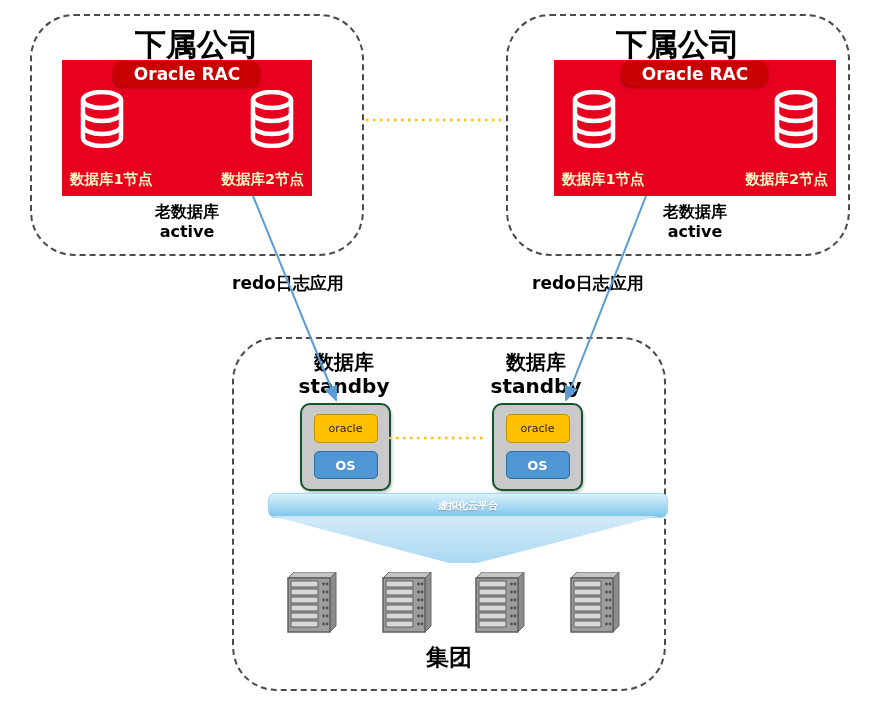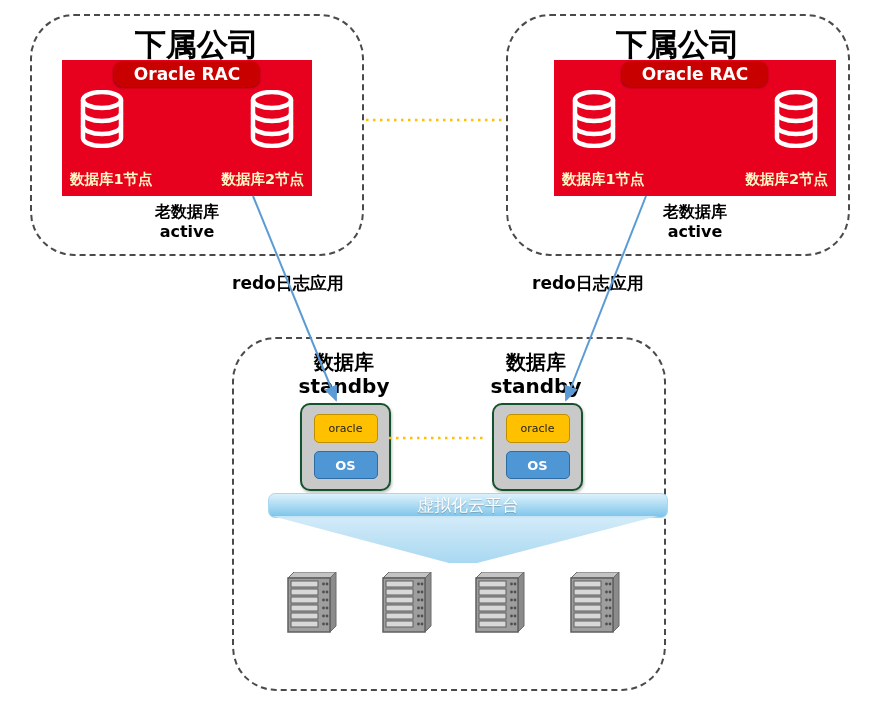--- a/index.html
+++ b/index.html
@@ -51,21 +51,21 @@
   }
   .vm-os{
     position:absolute;top:46px;left:50%;transform:translateX(-50%);
     width:62px;height:26px;background:#4f96d5;border:1px solid #2e6da4;border-radius:5px;
     display:flex;align-items:center;justify-content:center;font-size:13px;font-weight:bold;color:#fff;
   }
   .platform-bar{
     position:absolute;left:34px;top:154px;width:398px;height:23px;border-radius:7px;
     background:linear-gradient(#dcf1fc,#7cc4ea);border:1px solid #a8d8f0;
     display:flex;align-items:center;justify-content:center;
-    color:#fff;font-weight:normal;font-size:17px;text-shadow:0 1px 1px rgba(0,0,0,0.25);
+    color:#fff;font-weight:bold;font-size:10px;text-shadow:0 1px 1px rgba(0,0,0,0.25);
   }
   .server{position:absolute;top:233px;width:52px;height:62px;}
   .server.sv1{left:52px;}
   .server.sv2{left:147px;}
   .server.sv3{left:240px;}
   .server.sv4{left:335px;}
   .group-title{position:absolute;bottom:16px;left:0;width:100%;text-align:center;font-size:23px;font-weight:bold;}
   
   .overlay{position:absolute;left:0;top:0;width:892px;height:712px;pointer-events:none;}
 </style>
@@ -267,20 +267,21 @@
           <circle cx="37.5" cy="36" r="1.4"></circle>
             <circle cx="41" cy="36" r="1.4"></circle>
           <circle cx="37.5" cy="44" r="1.4"></circle>
             <circle cx="41" cy="44" r="1.4"></circle>
           <circle cx="37.5" cy="52" r="1.4"></circle>
             <circle cx="41" cy="52" r="1.4"></circle>
         </g>
       </svg>
     </span>
 
+    <div class="group-title">集团</div>
   </div>
 
   <svg class="overlay" width="892" height="712" viewBox="0 0 892 712">
     <defs>
       <marker id="arrowBlue" markerWidth="9" markerHeight="8" refX="7" refY="3.5" orient="auto">
         <path d="M0,0 L8,3.5 L0,7 z" fill="#5b9bd5"></path>
       </marker>
       <linearGradient id="funnelGrad" x1="0" y1="0" x2="0" y2="1">
         <stop offset="0" stop-color="#cfe9f8"></stop>
         <stop offset="1" stop-color="#9fd4f0"></stop>

